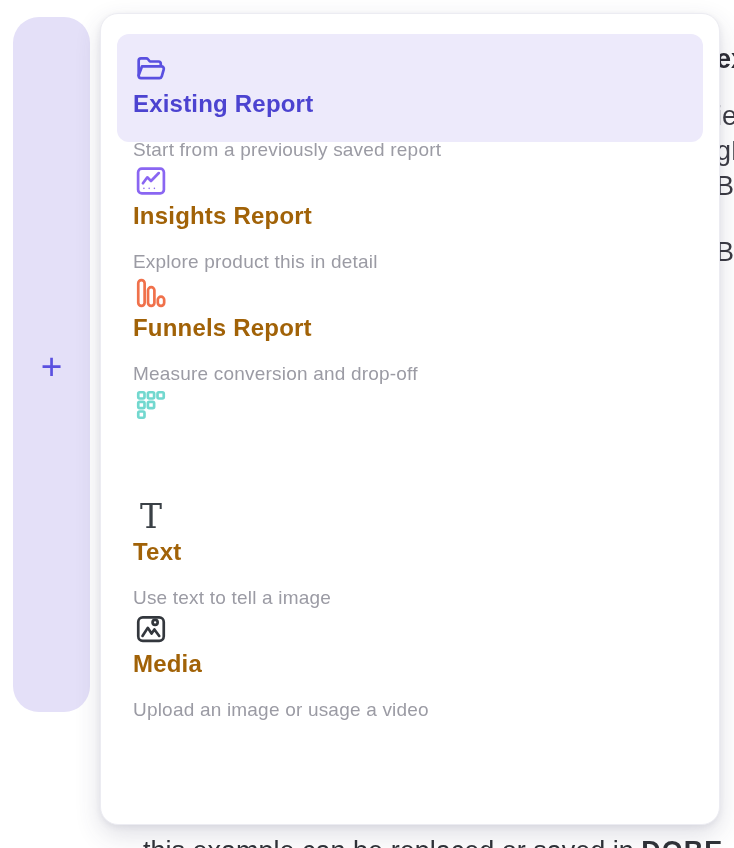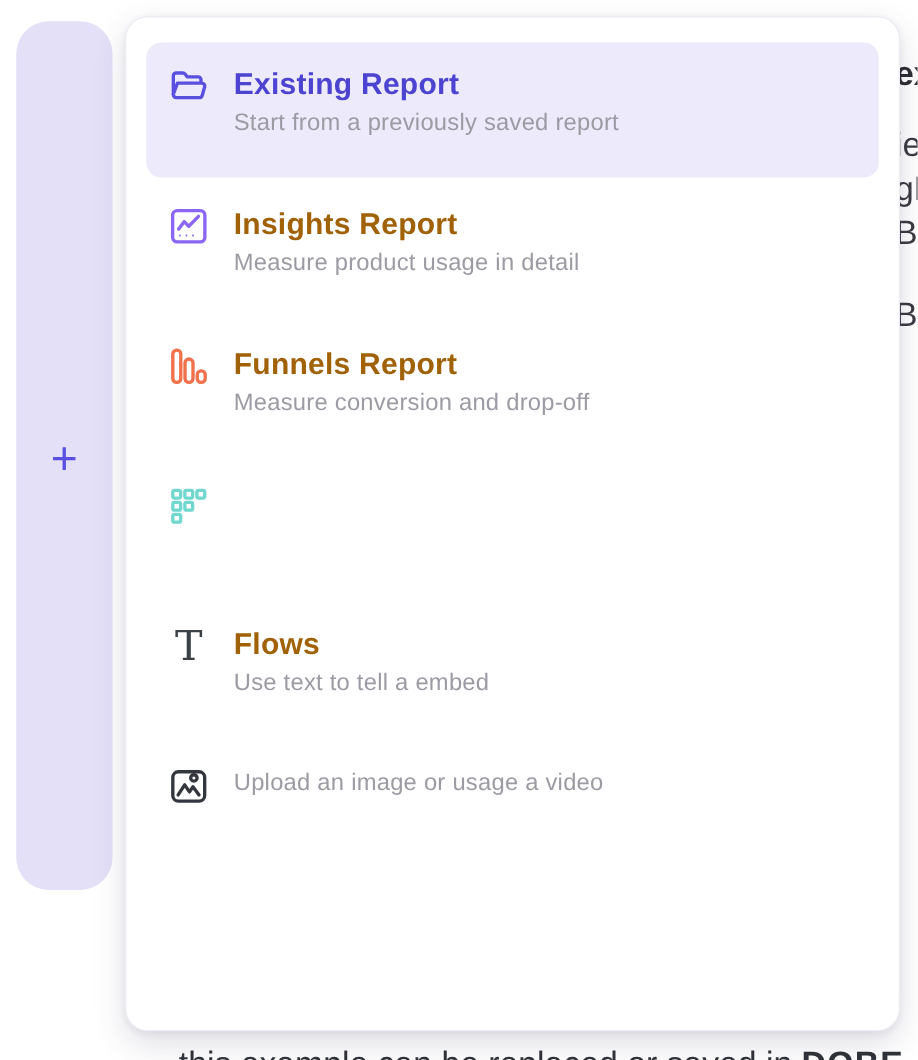--- a/index.html
+++ b/index.html
@@ -31,36 +31,36 @@
     background:#ffffff;
     border:1px solid #ececf2;
     border-radius:18px;
     box-shadow:0 10px 26px rgba(55,55,95,0.16), 0 2px 6px rgba(55,55,95,0.08);
     padding:20px 16px 12px 16px;
     z-index:2;
   }
   .menu-item{
     display:flex;align-items:flex-start;
     box-sizing:border-box;height:108px;margin-bottom:4px;
-    padding:18px 16px;border-radius:12px;cursor:pointer;
+    padding:18px 16px;border-radius:12px;cursor:pointer;flex-direction:column;
   }
   .menu-item.selected{background:#edeafb;}
   .menu-item .icon-box{
     flex:0 0 36px;width:36px;height:36px;margin-right:18px;
     display:flex;align-items:flex-start;justify-content:center;
   }
   .menu-item .texts{display:flex;flex-direction:column;}
   .menu-item .title{
     font-size:24px;font-weight:700;line-height:32px;color:#a16207;
     letter-spacing:.2px;
   }
   .menu-item.selected .title{color:#4c43d0;}
   .menu-item .subtitle{
     font-size:19px;font-weight:400;line-height:22px;color:#9b9ba4;
-    margin-top:4px;letter-spacing:.2px;
+    margin-top:19px;letter-spacing:.2px;
   }
   .glyph-t{
     font-family:"DejaVu Serif","Liberation Serif",serif;
     font-size:33px;line-height:34px;color:#3a4046;font-weight:500;
   }
 
   
   .bg-frag{position:absolute;color:#3a3a42;white-space:nowrap;z-index:1;}
   .frag-right{left:716px;font-size:27px;}
   .frag-right.b{font-weight:700;color:#2c2c33;}
@@ -110,21 +110,21 @@
       <svg width="34" height="34" viewBox="0 0 24 24" fill="none" stroke="#8a66f2" stroke-width="1.9" stroke-linecap="round" stroke-linejoin="round">
         <rect x="2.9" y="3.2" width="18.2" height="17.6" rx="2.6"></rect>
         <path d="M6.3 13.6l3.1-4.2 2.6 2.6 5.5-5.6"></path>
         <circle cx="7" cy="17.2" r="0.55" fill="#8a66f2" stroke="none"></circle>
         <circle cx="10.7" cy="17.2" r="0.55" fill="#8a66f2" stroke="none"></circle>
         <circle cx="14.4" cy="17.2" r="0.55" fill="#8a66f2" stroke="none"></circle>
       </svg>
     </span>
     <span class="texts">
       <span class="title">Insights Report</span>
-      <span class="subtitle">Measure product usage in detail</span>
+      <span class="subtitle">Explore product this in detail</span>
     </span>
   </div>
 
   <div class="menu-item">
     <span class="icon-box">
       <svg width="34" height="34" viewBox="0 0 24 24" fill="none" stroke="#f0714b" stroke-width="1.9" stroke-linejoin="round">
         <rect x="3" y="2.9" width="4.5" height="18.2" rx="2.2"></rect>
         <rect x="9.9" y="7.9" width="4.5" height="13.2" rx="2.2"></rect>
         <rect x="16.8" y="14.6" width="4.5" height="6.5" rx="2.2"></rect>
       </svg>
@@ -147,31 +147,32 @@
         <rect x="3" y="16.6" width="4.4" height="4.4" rx="1"></rect>
       </svg>
     </span>
   </div>
 
   <div class="menu-item">
     <span class="icon-box">
       <span class="glyph-t">T</span>
     </span>
     <span class="texts">
-      <span class="title">Flows</span>
-      <span class="subtitle">Use text to tell a embed</span>
+      <span class="title">Text</span>
+      <span class="subtitle">Use text to tell a image</span>
     </span>
   </div>
 
   <div class="menu-item">
     <span class="icon-box">
       <svg width="34" height="34" viewBox="0 0 24 24" fill="none" stroke="#33373d" stroke-width="1.9" stroke-linecap="round" stroke-linejoin="round">
         <rect x="3" y="3.8" width="18" height="16.6" rx="3.2"></rect>
         <path d="M6 16.9l3.7-5.7 2.7 4 2-2.9 3.4 4.6"></path>
         <circle cx="14.9" cy="7.3" r="1.8" fill="#ffffff"></circle>
       </svg>
     </span>
     <span class="texts">
+      <span class="title">Media</span>
       <span class="subtitle">Upload an image or usage a video</span>
     </span>
   </div>
 
 </div>
 
 </body></html>

